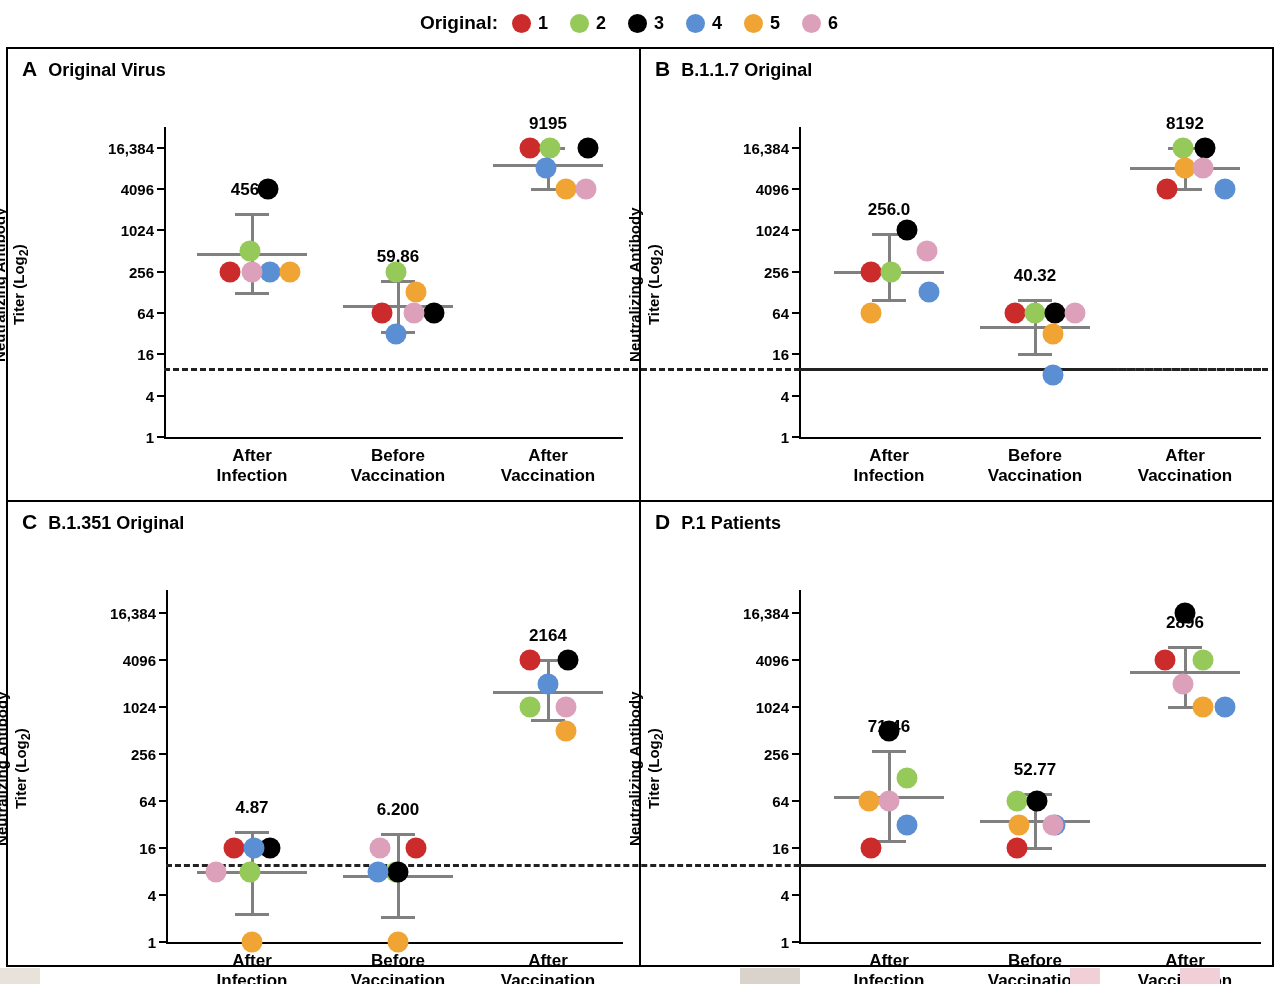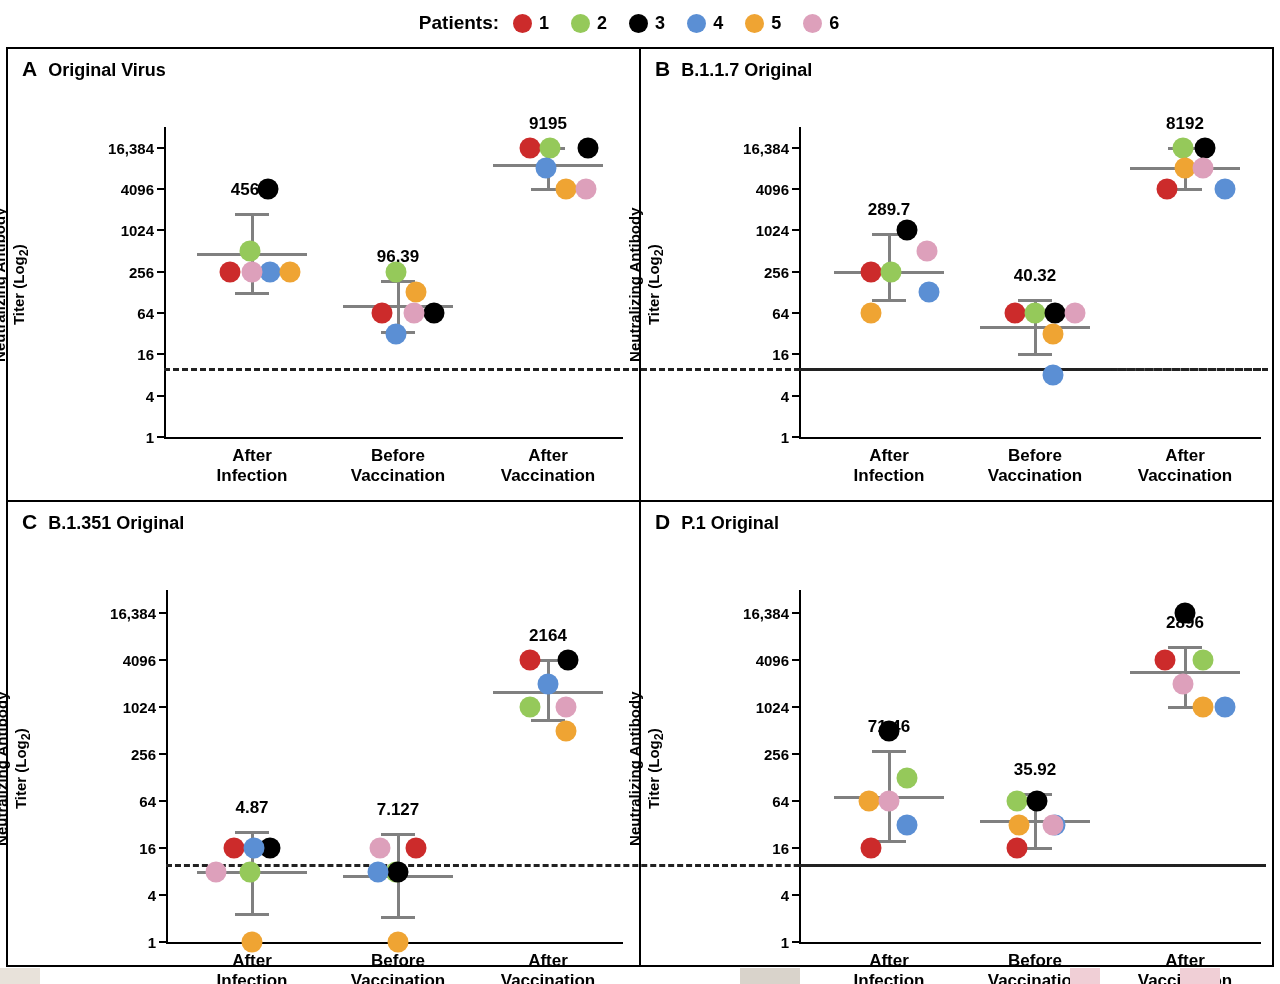--- a/index.html
+++ b/index.html
@@ -41,21 +41,21 @@
 
   .bottom-strip{position:absolute;left:0;top:968px;width:1280px;height:16px;}
   .bs{position:absolute;top:0;height:16px;}
 </style>
 </head>
 <body>
 
 <div id="fig">
 
   <div class="legend">
-    <span class="legend-title">Patients:</span>
+    <span class="legend-title">Original:</span>
     <span class="legend-item">
       <span class="legend-dot" style="background:#cc2b2b"></span>
       <span class="legend-label">1</span>
     </span>
     <span class="legend-item">
       <span class="legend-dot" style="background:#95c95a"></span>
       <span class="legend-label">2</span>
     </span>
     <span class="legend-item">
       <span class="legend-dot" style="background:#000000"></span>
@@ -111,21 +111,21 @@
           <div class="pt" style="width: 21px; height: 21px; background: rgb(204, 43, 43); left: 222px; top: 222.667px; z-index: 5;"></div>
           <div class="pt" style="width: 21px; height: 21px; background: rgb(149, 201, 90); left: 242px; top: 202px; z-index: 6;"></div>
           <div class="pt" style="width: 21px; height: 21px; background: rgb(0, 0, 0); left: 260px; top: 140px; z-index: 7;"></div>
           <div class="pt" style="width: 21px; height: 21px; background: rgb(91, 143, 212); left: 262px; top: 222.667px; z-index: 8;"></div>
           <div class="pt" style="width: 21px; height: 21px; background: rgb(239, 164, 51); left: 282px; top: 222.667px; z-index: 9;"></div>
           <div class="pt" style="width: 21px; height: 21px; background: rgb(221, 160, 187); left: 244px; top: 222.667px; z-index: 10;"></div>
           <div class="err-v" style="left: 389px; top: 231.556px; height: 51.3028px;"></div>
           <div class="err-cap" style="left: 373px; top: 281.859px; width: 34px;"></div>
           <div class="err-cap" style="left: 373px; top: 230.556px; width: 34px;"></div>
           <div class="mean-line" style="left: 335px; top: 256.113px; width: 110px;"></div>
-          <div class="gmt" style="left: 390px; top: 197.556px;">96.39</div>
+          <div class="gmt" style="left: 390px; top: 197.556px;">59.86</div>
           <div class="xtick-label" style="left: 390px; top: 397px;">Before<br>Vaccination</div>
           <div class="pt" style="width: 21px; height: 21px; background: rgb(204, 43, 43); left: 374px; top: 264px; z-index: 5;"></div>
           <div class="pt" style="width: 21px; height: 21px; background: rgb(149, 201, 90); left: 388px; top: 222.667px; z-index: 6;"></div>
           <div class="pt" style="width: 21px; height: 21px; background: rgb(0, 0, 0); left: 426px; top: 264px; z-index: 7;"></div>
           <div class="pt" style="width: 21px; height: 21px; background: rgb(91, 143, 212); left: 388px; top: 284.667px; z-index: 8;"></div>
           <div class="pt" style="width: 21px; height: 21px; background: rgb(239, 164, 51); left: 408px; top: 243.333px; z-index: 9;"></div>
           <div class="pt" style="width: 21px; height: 21px; background: rgb(221, 160, 187); left: 406px; top: 264px; z-index: 10;"></div>
           <div class="err-v" style="left: 539px; top: 98.6667px; height: 41.3333px;"></div>
           <div class="err-cap" style="left: 523px; top: 139px; width: 34px;"></div>
           <div class="err-cap" style="left: 523px; top: 97.6667px; width: 34px;"></div>
@@ -163,21 +163,21 @@
           <div class="tick" style="left: 151px; top: 139px;"></div>
           <div class="ytick-label" style="left: 80px; top: 140px; width: 68px;">4096</div>
           <div class="tick" style="left: 151px; top: 97.6667px;"></div>
           <div class="ytick-label" style="left: 80px; top: 98.6667px; width: 68px;">16,384</div>
           <div class="ylabel" style="width: 370px; left: 0px; position: absolute; top: 0px; transform: translate(6px, 215px) rotate(-90deg); transform-origin: center center; margin-left: -185px;">Neutralizing Antibody<br>Titer (Log<sub>2</sub>)</div>
           <div class="dashed" style="left: 158px; width: 462px; top: 319.347px;"></div>
           <div class="err-v" style="left: 247px; top: 185.182px; height: 65.5118px;"></div>
           <div class="err-cap" style="left: 231px; top: 249.694px; width: 34px;"></div>
           <div class="err-cap" style="left: 231px; top: 184.182px; width: 34px;"></div>
           <div class="mean-line" style="left: 193px; top: 221.667px; width: 110px;"></div>
-          <div class="gmt" style="left: 248px; top: 151.182px;">289.7</div>
+          <div class="gmt" style="left: 248px; top: 151.182px;">256.0</div>
           <div class="xtick-label" style="left: 248px; top: 397px;">After<br>Infection</div>
           <div class="pt" style="width: 21px; height: 21px; background: rgb(204, 43, 43); left: 230px; top: 222.667px; z-index: 5;"></div>
           <div class="pt" style="width: 21px; height: 21px; background: rgb(149, 201, 90); left: 250px; top: 222.667px; z-index: 6;"></div>
           <div class="pt" style="width: 21px; height: 21px; background: rgb(0, 0, 0); left: 266px; top: 181.333px; z-index: 7;"></div>
           <div class="pt" style="width: 21px; height: 21px; background: rgb(91, 143, 212); left: 288px; top: 243.333px; z-index: 8;"></div>
           <div class="pt" style="width: 21px; height: 21px; background: rgb(239, 164, 51); left: 230px; top: 264px; z-index: 9;"></div>
           <div class="pt" style="width: 21px; height: 21px; background: rgb(221, 160, 187); left: 286px; top: 202px; z-index: 10;"></div>
           <div class="err-v" style="left: 393px; top: 250.694px; height: 54.6397px;"></div>
           <div class="err-cap" style="left: 377px; top: 304.333px; width: 34px;"></div>
           <div class="err-cap" style="left: 377px; top: 249.694px; width: 34px;"></div>
@@ -239,21 +239,21 @@
           <div class="pt" style="width: 21px; height: 21px; background: rgb(204, 43, 43); left: 226px; top: 346.133px; z-index: 5;"></div>
           <div class="pt" style="width: 21px; height: 21px; background: rgb(149, 201, 90); left: 242px; top: 369.6px; z-index: 6;"></div>
           <div class="pt" style="width: 21px; height: 21px; background: rgb(0, 0, 0); left: 262px; top: 346.133px; z-index: 7;"></div>
           <div class="pt" style="width: 21px; height: 21px; background: rgb(91, 143, 212); left: 246px; top: 346.133px; z-index: 8;"></div>
           <div class="pt" style="width: 21px; height: 21px; background: rgb(239, 164, 51); left: 244px; top: 440px; z-index: 9;"></div>
           <div class="pt" style="width: 21px; height: 21px; background: rgb(221, 160, 187); left: 208px; top: 369.6px; z-index: 10;"></div>
           <div class="err-v" style="left: 389px; top: 332.406px; height: 82.4753px;"></div>
           <div class="err-cap" style="left: 373px; top: 413.882px; width: 34px;"></div>
           <div class="err-cap" style="left: 373px; top: 331.406px; width: 34px;"></div>
           <div class="mean-line" style="left: 335px; top: 372.512px; width: 110px;"></div>
-          <div class="gmt" style="left: 390px; top: 298.406px;">7.127</div>
+          <div class="gmt" style="left: 390px; top: 298.406px;">6.200</div>
           <div class="xtick-label" style="left: 390px; top: 449px;">Before<br>Vaccination</div>
           <div class="pt" style="width: 21px; height: 21px; background: rgb(204, 43, 43); left: 408px; top: 346.133px; z-index: 5;"></div>
           <div class="pt" style="width: 21px; height: 21px; background: rgb(149, 201, 90); left: 388px; top: 369.6px; z-index: 6;"></div>
           <div class="pt" style="width: 21px; height: 21px; background: rgb(0, 0, 0); left: 390px; top: 369.6px; z-index: 7;"></div>
           <div class="pt" style="width: 21px; height: 21px; background: rgb(91, 143, 212); left: 370px; top: 369.6px; z-index: 8;"></div>
           <div class="pt" style="width: 21px; height: 21px; background: rgb(239, 164, 51); left: 390px; top: 440px; z-index: 9;"></div>
           <div class="pt" style="width: 21px; height: 21px; background: rgb(221, 160, 187); left: 372px; top: 346.133px; z-index: 10;"></div>
           <div class="err-v" style="left: 539px; top: 158.4px; height: 59.8116px;"></div>
           <div class="err-cap" style="left: 523px; top: 217.212px; width: 34px;"></div>
           <div class="err-cap" style="left: 523px; top: 157.4px; width: 34px;"></div>
@@ -264,21 +264,21 @@
           <div class="pt" style="width: 21px; height: 21px; background: rgb(149, 201, 90); left: 522px; top: 205.333px; z-index: 6;"></div>
           <div class="pt" style="width: 21px; height: 21px; background: rgb(0, 0, 0); left: 560px; top: 158.4px; z-index: 7;"></div>
           <div class="pt" style="width: 21px; height: 21px; background: rgb(91, 143, 212); left: 540px; top: 181.867px; z-index: 8;"></div>
           <div class="pt" style="width: 21px; height: 21px; background: rgb(239, 164, 51); left: 558px; top: 228.8px; z-index: 9;"></div>
           <div class="pt" style="width: 21px; height: 21px; background: rgb(221, 160, 187); left: 558px; top: 205.333px; z-index: 10;"></div>
         </div>
     </div>
     <div class="panel p-d">
       <div class="panel-head">
         <span class="panel-letter">D</span>
-        <span class="panel-title">P.1 Original</span>
+        <span class="panel-title">P.1 Patients</span>
       </div>
       <div class="plot" id="plot-d" style="left: 0px; top: 0px; width: 631px; height: 463px;">
           <div class="axis-y" style="left: 158px; top: 88px; height: 352px;"></div>
           <div class="axis-x" style="left: 158px; top: 440px; width: 462px;"></div>
           <div class="tick" style="left: 151px; top: 439px;"></div>
           <div class="ytick-label" style="left: 80px; top: 440px; width: 68px;">1</div>
           <div class="tick" style="left: 151px; top: 392.067px;"></div>
           <div class="ytick-label" style="left: 80px; top: 393.067px; width: 68px;">4</div>
           <div class="tick" style="left: 151px; top: 345.133px;"></div>
           <div class="ytick-label" style="left: 80px; top: 346.133px; width: 68px;">16</div>
@@ -303,21 +303,21 @@
           <div class="pt" style="width: 21px; height: 21px; background: rgb(204, 43, 43); left: 230px; top: 346.133px; z-index: 5;"></div>
           <div class="pt" style="width: 21px; height: 21px; background: rgb(149, 201, 90); left: 266px; top: 275.733px; z-index: 6;"></div>
           <div class="pt" style="width: 21px; height: 21px; background: rgb(0, 0, 0); left: 248px; top: 228.8px; z-index: 7;"></div>
           <div class="pt" style="width: 21px; height: 21px; background: rgb(91, 143, 212); left: 266px; top: 322.667px; z-index: 8;"></div>
           <div class="pt" style="width: 21px; height: 21px; background: rgb(239, 164, 51); left: 228px; top: 299.2px; z-index: 9;"></div>
           <div class="pt" style="width: 21px; height: 21px; background: rgb(221, 160, 187); left: 248px; top: 299.2px; z-index: 10;"></div>
           <div class="err-v" style="left: 393px; top: 291.645px; height: 54.4879px;"></div>
           <div class="err-cap" style="left: 377px; top: 345.133px; width: 34px;"></div>
           <div class="err-cap" style="left: 377px; top: 290.645px; width: 34px;"></div>
           <div class="mean-line" style="left: 339px; top: 317.754px; width: 110px;"></div>
-          <div class="gmt" style="left: 394px; top: 257.645px;">35.92</div>
+          <div class="gmt" style="left: 394px; top: 257.645px;">52.77</div>
           <div class="xtick-label" style="left: 394px; top: 449px;">Before<br>Vaccination</div>
           <div class="pt" style="width: 21px; height: 21px; background: rgb(204, 43, 43); left: 376px; top: 346.133px; z-index: 5;"></div>
           <div class="pt" style="width: 21px; height: 21px; background: rgb(149, 201, 90); left: 376px; top: 299.2px; z-index: 6;"></div>
           <div class="pt" style="width: 21px; height: 21px; background: rgb(0, 0, 0); left: 396px; top: 299.2px; z-index: 7;"></div>
           <div class="pt" style="width: 21px; height: 21px; background: rgb(91, 143, 212); left: 414px; top: 322.667px; z-index: 8;"></div>
           <div class="pt" style="width: 21px; height: 21px; background: rgb(239, 164, 51); left: 378px; top: 322.667px; z-index: 9;"></div>
           <div class="pt" style="width: 21px; height: 21px; background: rgb(221, 160, 187); left: 412px; top: 322.667px; z-index: 10;"></div>
           <div class="err-v" style="left: 543px; top: 145.476px; height: 59.8575px;"></div>
           <div class="err-cap" style="left: 527px; top: 204.333px; width: 34px;"></div>
           <div class="err-cap" style="left: 527px; top: 144.476px; width: 34px;"></div>

